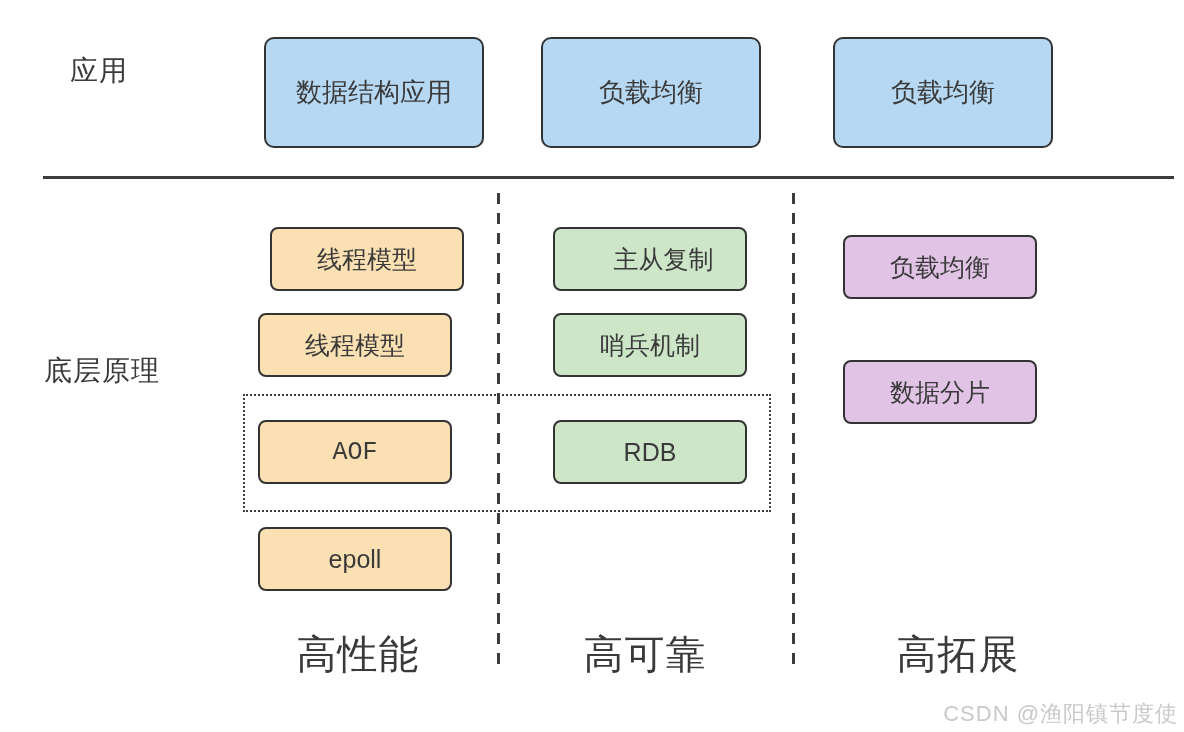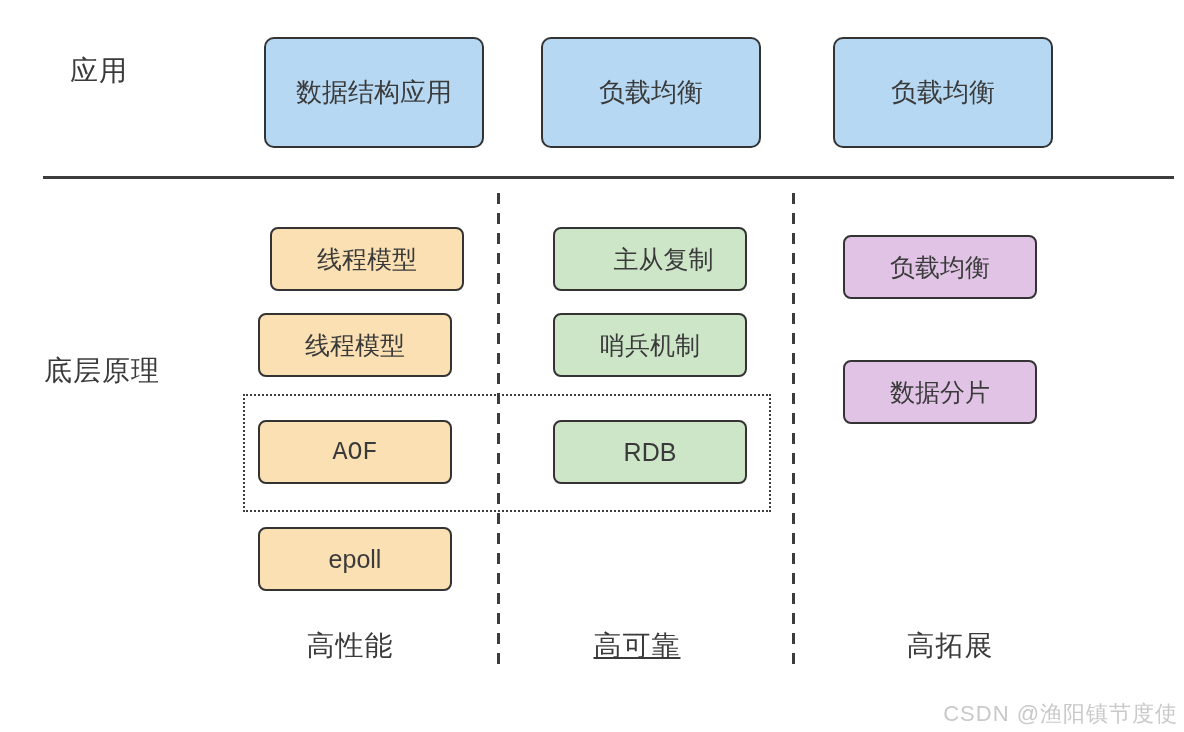--- a/index.html
+++ b/index.html
@@ -32,21 +32,21 @@
   .vdash{
     top:193px;height:479px;width:3px;
     background:repeating-linear-gradient(to bottom,var(--color-divider) 0 11px,transparent 11px 20px);
   }
   .dotted-group{
     left:243px;top:394px;width:528px;height:118px;
     border:2.5px dotted var(--color-divider);box-sizing:border-box;
   }
   .footer-label{
     top:627px;transform:translateX(-50%);
-    font-size:28px;color:var(--color-text);letter-spacing:1px;white-space:nowrap;
+    font-size:40px;color:var(--color-text);letter-spacing:1px;white-space:nowrap;margin-left:8px;
   }
   .watermark{
     top:699px;right:6px;font-size:22px;color:var(--color-watermark);
     letter-spacing:1px;white-space:nowrap;
   }
 </style>
 </head>
 <body style="--color-app-box-fill: #B6D8F2; --color-performance-fill: #FAE0B2; --color-reliability-fill: #CDE6C8; --color-scalability-fill: #E0C3E5; --color-box-border: #333333; --color-text: #3A3A3A; --color-divider: #3C3C3C; --color-watermark: #C9C9C9;">
 
 <div class="abs big-label" style="left:70px;top:52px;">应用</div>
@@ -70,16 +70,16 @@
 <div class="box small orange" style="left:258px;top:527px;">epoll</div>
 
 <div class="box small green" style="left:553px;top:227px;padding-left:27px;">主从复制</div>
 <div class="box small green" style="left:553px;top:313px;">哨兵机制</div>
 <div class="box small green" style="left:553px;top:420px;">RDB</div>
 
 <div class="box small purple" style="left:843px;top:235px;">负载均衡</div>
 <div class="box small purple" style="left:843px;top:360px;">数据分片</div>
 
 <div class="abs footer-label" style="left:350px;">高性能</div>
-<div class="abs footer-label" style="left:637px;text-decoration:underline;">高可靠</div>
+<div class="abs footer-label" style="left:637px;">高可靠</div>
 <div class="abs footer-label" style="left:950px;">高拓展</div>
 
 <div class="abs watermark">CSDN @渔阳镇节度使</div>
 
 </body></html>

